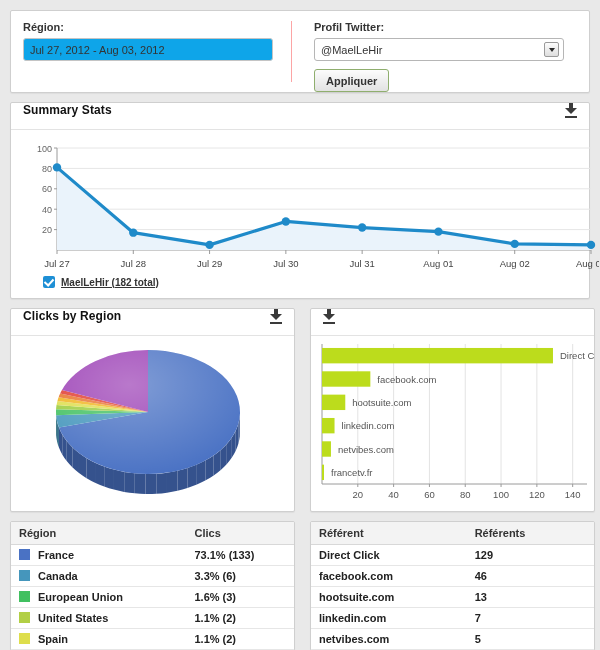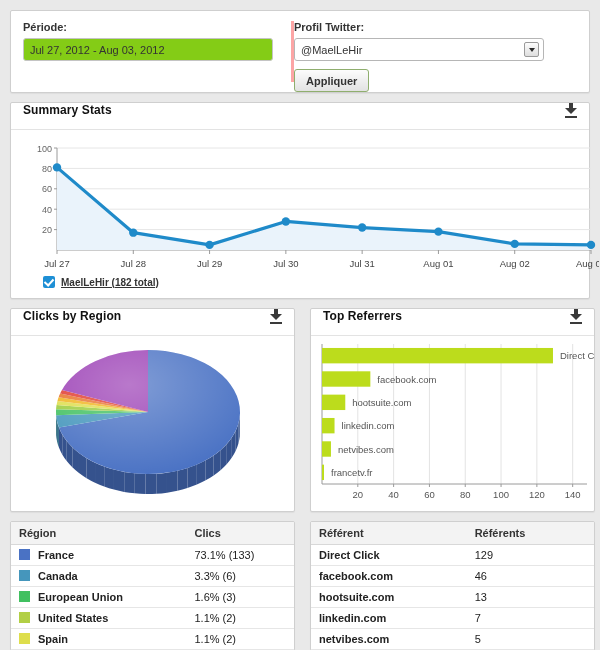--- a/index.html
+++ b/index.html
@@ -19,26 +19,26 @@
     background: #fff;
     border: 1px solid #cfcfcf;
     border-radius: 2px;
     box-shadow: 0 1px 1px rgba(0,0,0,0.05);
   }
 
   
   .filterbar { height: 83px; display: flex; padding: 10px 12px; }
   .filter-col { position: relative; }
   .filter-col.left { width: 268px; }
-  .filter-col.right { border-left: 3px solid #fca5a5; flex: 1; }
+  .filter-col.right { padding-left: 22px; border-left: 1px solid #fca5a5; flex: 1; }
   .flabel { font-weight: bold; font-size: 11px; color: #333; margin-bottom: 5px; display: block; }
   .textfield {
     width: 250px; height: 23px; line-height: 21px;
     border: 1px solid #c4c4c4; border-radius: 3px;
-    background: #84cc16; padding: 0 6px; font-size: 11px; color: #333;
+    background: #0ea5e9; padding: 0 6px; font-size: 11px; color: #333;
     font-family: "Liberation Sans", sans-serif;
   }
   .selectwrap {
     width: 250px; height: 23px;
     border: 1px solid #b6b6b6; border-radius: 3px;
     background: #fff; position: relative; display: flex; align-items: center;
     padding: 0 6px; font-size: 11px; color: #333;
   }
   .selectwrap .sel-val { flex: 1; }
   .sel-arrow {
@@ -97,33 +97,33 @@
   .split { display: flex; gap: 15px; margin-top: 9px; }
   .half { width: 285px; }
   .chart-body { height: 175px; overflow: hidden; position: relative; }
 
   
   table { width: 100%; border-collapse: collapse; font-size: 11px; }
   th {
     text-align: left; font-weight: bold; font-size: 11px; color: #333;
     background: #f3f3f3; padding: 5px 8px; border-bottom: 1px solid #d8d8d8; margin-left: 8px;
   }
-  td { padding: 4px 8px; border-bottom: 1px solid #e6e6e6; color: #222; }
+  td { padding: 4px 8px; border-bottom: 1px solid #e6e6e6; color: #222; font-weight: bold; }
   td.name { font-weight: bold; }
   .swatch { display: inline-block; width: 11px; height: 11px; vertical-align: -1px; margin-right: 8px; }
   .tbl-panel { margin-top: 9px; overflow: hidden; }
 </style>
 </head>
 <body>
 
 <div class="page">
 
   <div class="panel filterbar">
     <div class="filter-col left">
-      <span class="flabel">Période:</span>
+      <span class="flabel">Région:</span>
       <input class="textfield" type="text" readonly="" value="Jul 27, 2012 - Aug 03, 2012" style="">
     </div>
     <div class="filter-col right">
       <span class="flabel">Profil Twitter:</span>
       <div class="selectwrap">
         <span class="sel-val">@MaelLeHir</span>
         <span class="sel-arrow">
             <i></i>
           </span>
       </div>
@@ -279,21 +279,20 @@
                 <td>1.1% (2)</td>
               </tr>
             </tbody>
         </table>
       </div>
     </div>
 
     <div class="half">
       <div class="panel">
         <div class="sec-head">
-          <span class="sec-title">Top Referrers</span>
           <span class="dl-icon">
               <span class="dl-bar"></span>
             </span>
         </div>
         <div class="chart-body">
           <svg id="bar-chart" width="283" height="175" viewBox="0 0 283 175">
               <line x1="46.810810810810814" y1="8" x2="46.810810810810814" y2="148" stroke="#e3e3e3" stroke-width="1"></line>
               <text x="46.810810810810814" y="162" text-anchor="middle" fill="#555" font-size="9.5" font-family="&quot;Liberation Sans&quot;, sans-serif">20</text>
               <line x1="46.810810810810814" y1="148" x2="46.810810810810814" y2="151" stroke="#9a9a9a" stroke-width="1"></line>
               <line x1="82.62162162162163" y1="8" x2="82.62162162162163" y2="148" stroke="#e3e3e3" stroke-width="1"></line>

